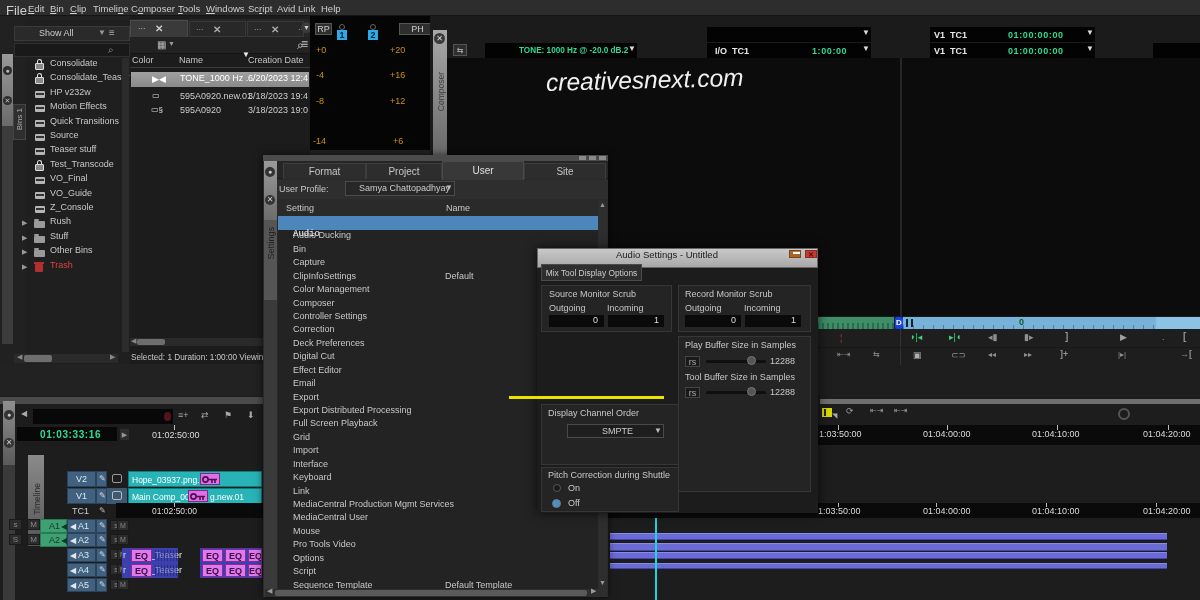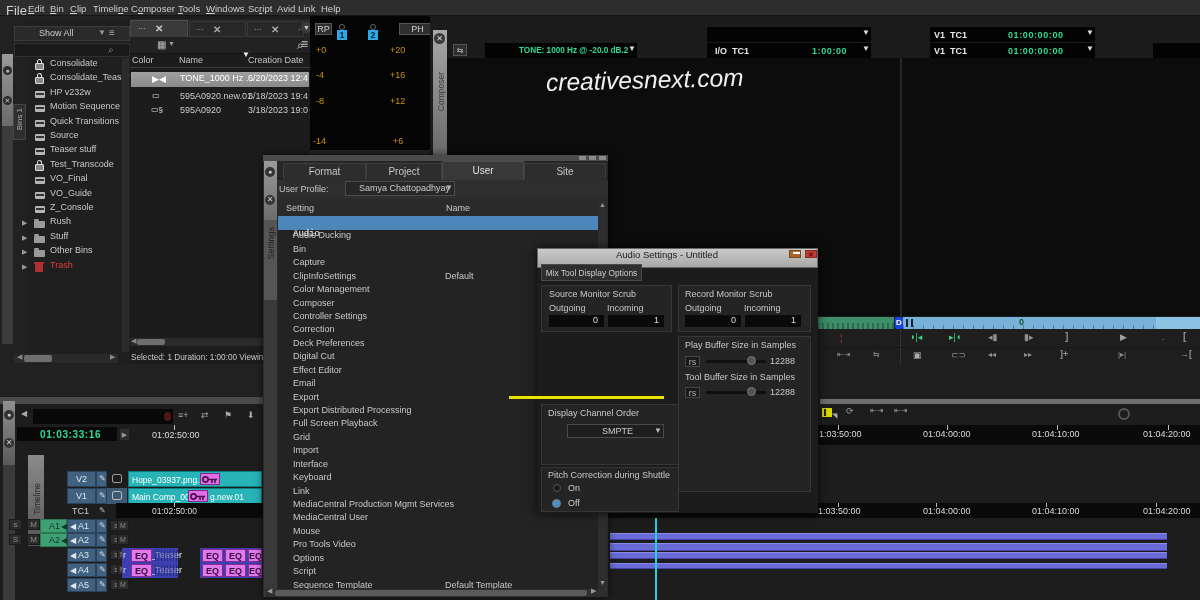--- a/index.html
+++ b/index.html
@@ -58,21 +58,21 @@
         <span class="ab" style="left:23px;top:1px;width:5px;height:4px;border:1px solid #ddd;border-bottom:none;border-radius:3px 3px 0 0;"></span>
         <span class="ab nw" style="left:36px;top:0px;color:#c8c8c8;">Consolidate</span>
   <span class="ab" style="left:21px;top:19px;width:9px;height:7px;border:1px solid #ddd;border-radius:1px;background:#888;"></span>
         <span class="ab" style="left:23px;top:15px;width:5px;height:4px;border:1px solid #ddd;border-bottom:none;border-radius:3px 3px 0 0;"></span>
         <span class="ab nw" style="left:36px;top:14px;color:#c8c8c8;">Consolidate_Teaser</span>
   <span class="ab" style="left:21px;top:33px;width:10px;height:7px;background:#b5b5b5;border-radius:1px;"></span>
         <span class="ab" style="left:22px;top:35px;width:8px;height:2px;background:#333;"></span>
         <span class="ab nw" style="left:36px;top:29px;color:#c8c8c8;">HP v232w</span>
   <span class="ab" style="left:21px;top:47px;width:10px;height:7px;background:#b5b5b5;border-radius:1px;"></span>
         <span class="ab" style="left:22px;top:49px;width:8px;height:2px;background:#333;"></span>
-        <span class="ab nw" style="left:36px;top:43px;color:#c8c8c8;">Motion Sequence</span>
+        <span class="ab nw" style="left:36px;top:43px;color:#c8c8c8;">Motion Effects</span>
   <span class="ab" style="left:21px;top:62px;width:10px;height:7px;background:#b5b5b5;border-radius:1px;"></span>
         <span class="ab" style="left:22px;top:64px;width:8px;height:2px;background:#333;"></span>
         <span class="ab nw" style="left:36px;top:58px;color:#c8c8c8;">Quick Transitions</span>
   <span class="ab" style="left:21px;top:76px;width:10px;height:7px;background:#b5b5b5;border-radius:1px;"></span>
         <span class="ab" style="left:22px;top:78px;width:8px;height:2px;background:#333;"></span>
         <span class="ab nw" style="left:36px;top:72px;color:#c8c8c8;">Source</span>
   <span class="ab" style="left:21px;top:90px;width:10px;height:7px;background:#b5b5b5;border-radius:1px;"></span>
         <span class="ab" style="left:22px;top:92px;width:8px;height:2px;background:#333;"></span>
         <span class="ab nw" style="left:36px;top:86px;color:#c8c8c8;">Teaser stuff</span>
   <span class="ab" style="left:21px;top:106px;width:9px;height:7px;border:1px solid #ddd;border-radius:1px;background:#888;"></span>

